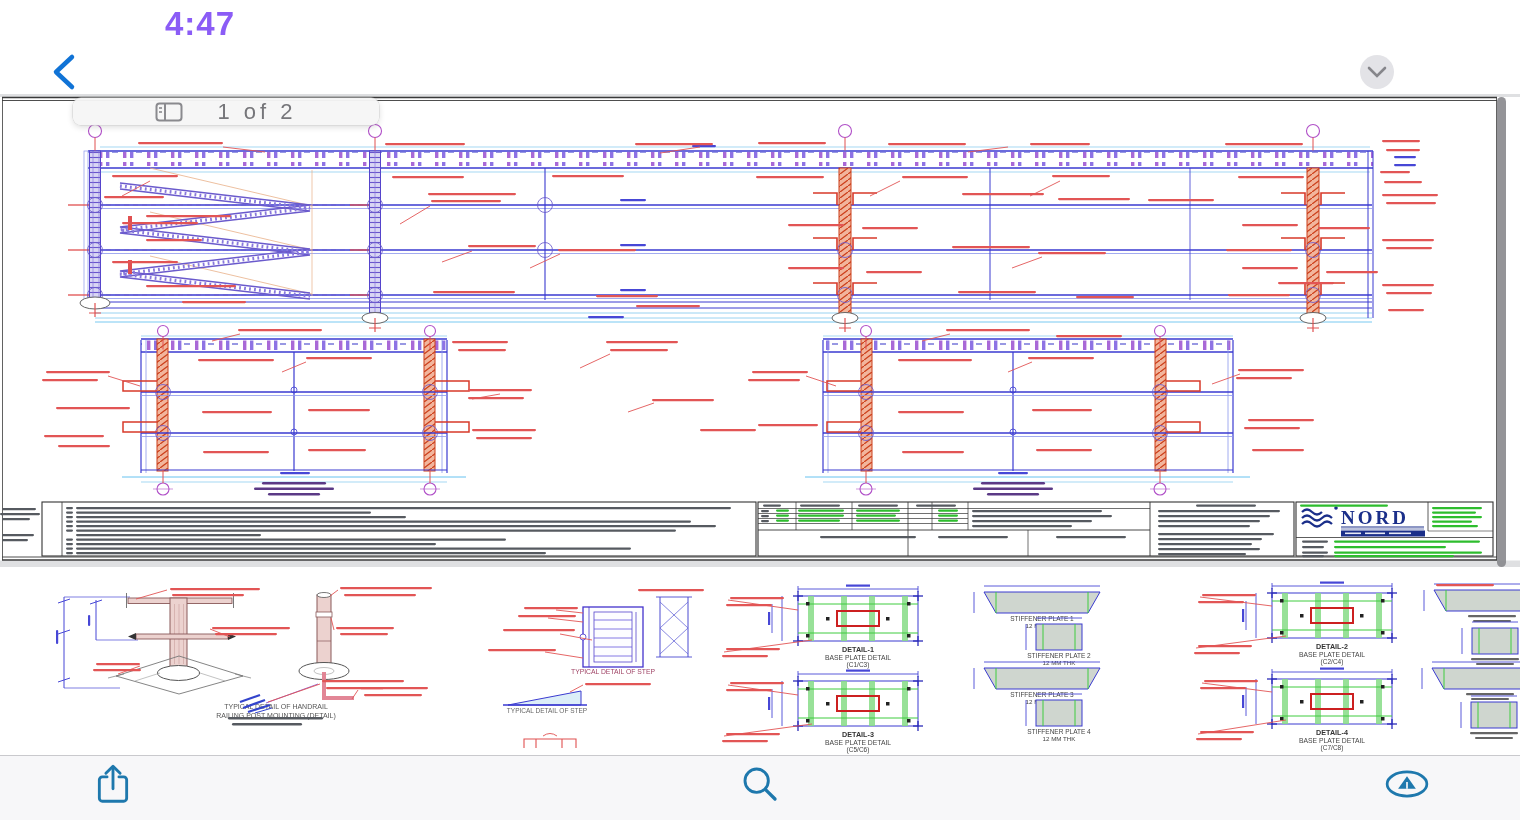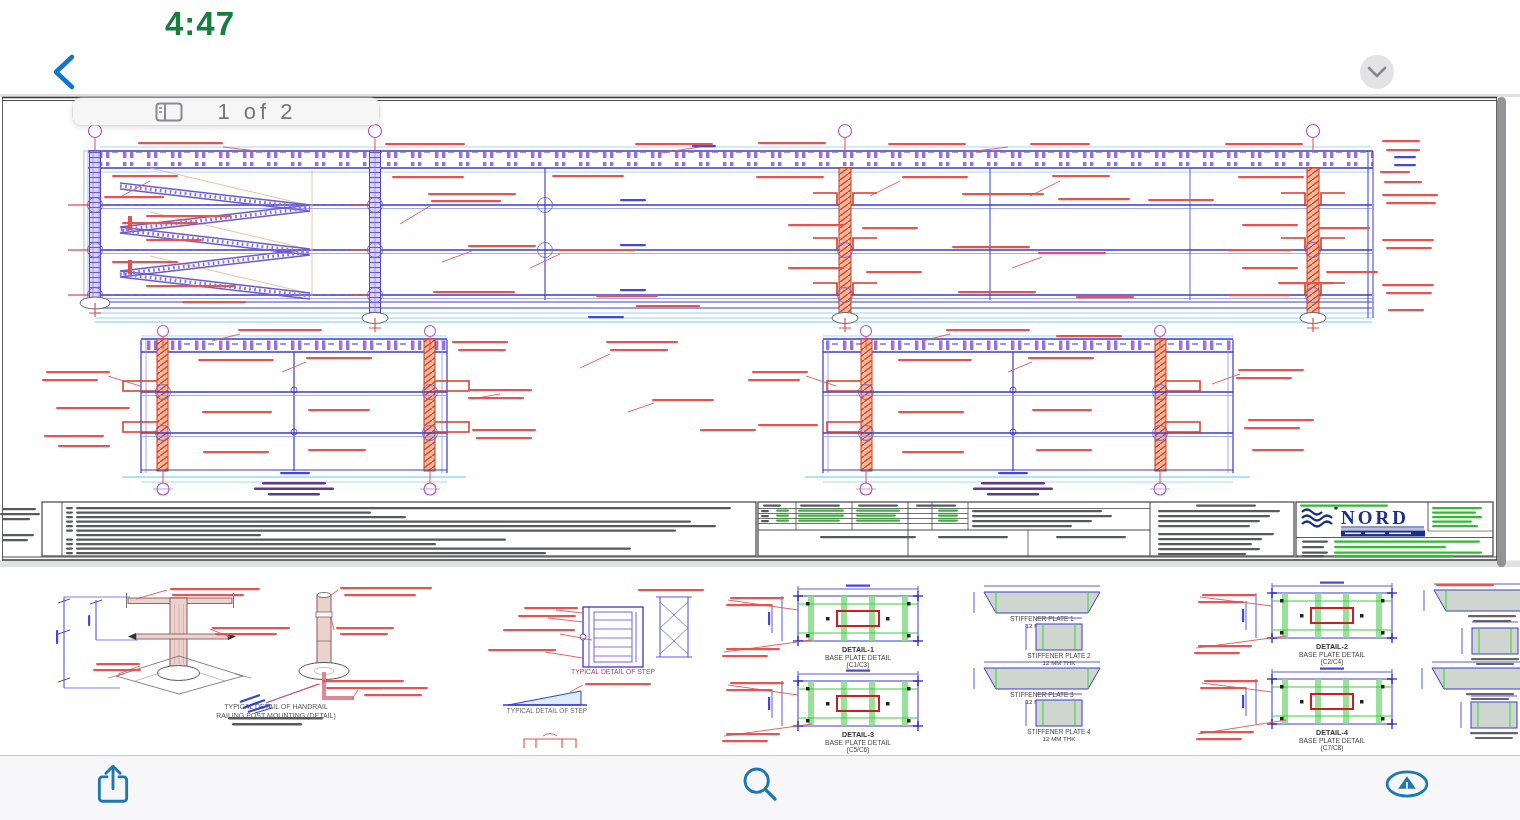--- a/index.html
+++ b/index.html
@@ -2,21 +2,21 @@
 <html><head>
 <meta charset="utf-8">
 <style>
   html,body{margin:0;padding:0;}
   body{width:1520px;height:820px;overflow:hidden;background:#fff;
        font-family:"Liberation Sans","DejaVu Sans",sans-serif;}
   .screen{position:relative;width:1520px;height:820px;background:#fff;}
   
   .status-bar{position:absolute;left:0;top:0;width:100%;height:50px;background:#fff;}
   .time{position:absolute;left:150px;top:5px;width:100px;text-align:center;
-        font-size:33px;font-weight:700;color:#15803d;letter-spacing:1px;}
+        font-size:33px;font-weight:700;color:#8b5cf6;letter-spacing:1px;}
   .status-right{position:absolute;right:0;top:0;height:50px;}
   
   .nav-bar{position:absolute;left:0;top:50px;width:100%;height:44px;background:#fff;
            border-bottom:1px solid #aeaeb2;}
   .back-btn{position:absolute;left:46px;top:3px;width:40px;height:38px;cursor:pointer;}
   .nav-title{position:absolute;left:50%;transform:translateX(-50%);top:0;height:44px;
              line-height:42px;font-size:38px;font-weight:700;color:#111;letter-spacing:3px;
              white-space:nowrap;}
   .collapse-btn{position:absolute;left:1360px;top:5px;width:34px;height:34px;border-radius:50%;
                 background:#e3e3e7;display:flex;align-items:center;justify-content:center;}

